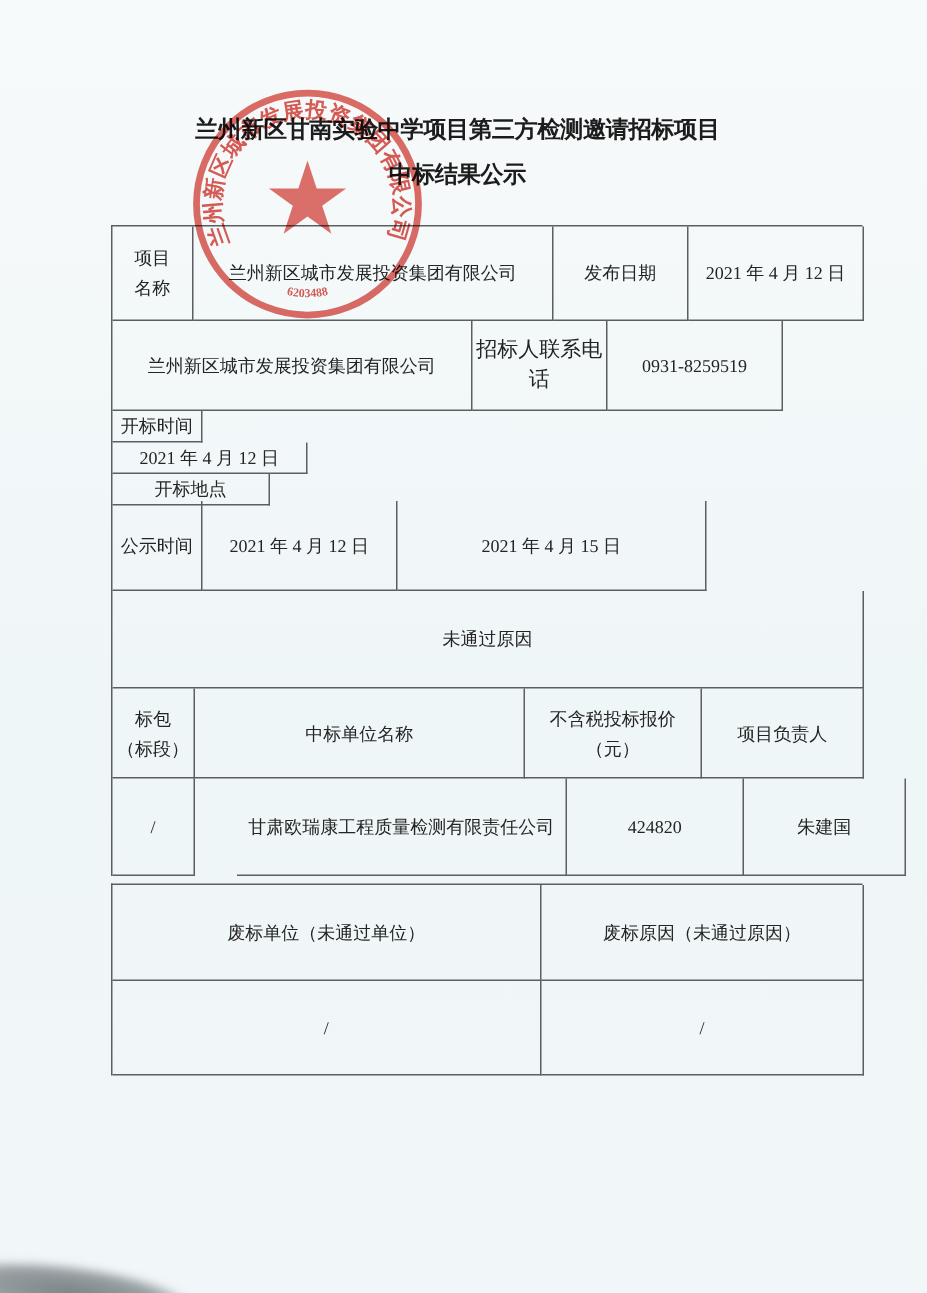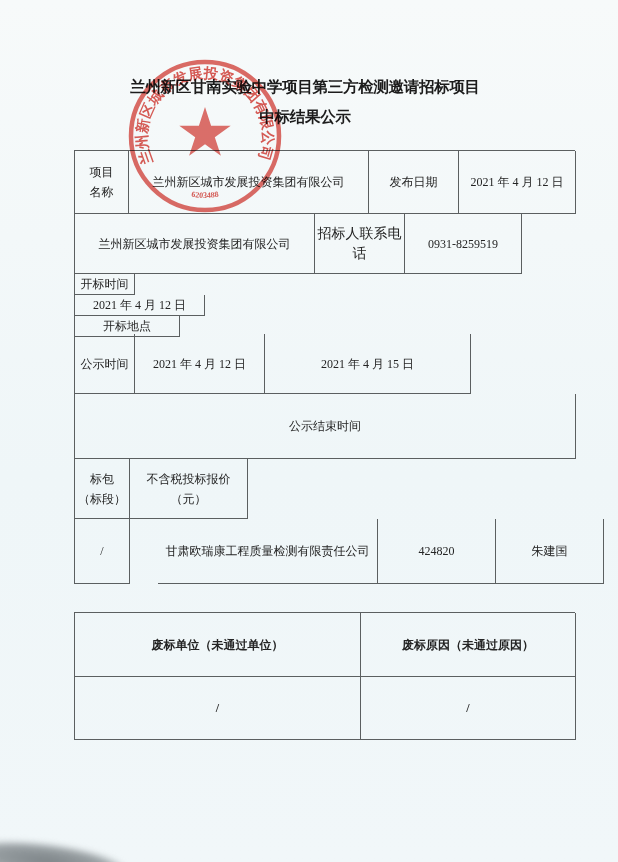--- a/index.html
+++ b/index.html
@@ -86,36 +86,38 @@
       <div class="cell" style="width:60px;">开标时间</div>
       <div class="cell" style="width:130px;">2021 年 4 月 12 日</div>
       <div class="cell" style="width:105px;">开标地点</div>
     </div>
     <div class="row" style="height:60px;">
       <div class="cell" style="width:60px;">公示时间</div>
       <div class="cell" style="width:130px;">2021 年 4 月 12 日</div>
       <div class="cell" style="width:206px;">2021 年 4 月 15 日</div>
     </div>
     <div class="row" style="height:65px;">
-      <div class="cell" style="width:501px;">公示结束时间</div>
+      <div class="cell" style="width:501px;">未通过原因</div>
     </div>
     <div class="row" style="height:60px;">
       <div class="cell" style="width:55px;">标包
 （标段）</div>
+      <div class="cell" style="width:220px;">中标单位名称</div>
       <div class="cell" style="width:118px;text-align:center;">不含税投标报价（元）</div>
+      <div class="cell" style="width:108px;">项目负责人</div>
     </div>
     <div class="row" style="height:65px;">
       <div class="cell" style="width:55px;">/</div>
       <div class="cell" style="width:220px;margin-left:28px;">甘肃欧瑞康工程质量检测有限责任公司</div>
       <div class="cell" style="width:118px;">424820</div>
       <div class="cell" style="width:108px;">朱建国</div>
     </div>
   </div>
 
-  <div class="tbl" style="top:612px; width:501px;font-weight:bold;">
+  <div class="tbl" style="top:589px; width:501px;">
     <div class="row" style="height:64px;">
       <div class="cell" style="width:286px;">废标单位（未通过单位）</div>
       <div class="cell" style="width:215px;">废标原因（未通过原因）</div>
     </div>
     <div class="row" style="height:63px;">
       <div class="cell" style="width:286px;">/</div>
       <div class="cell" style="width:215px;">/</div>
     </div>
   </div>
 

